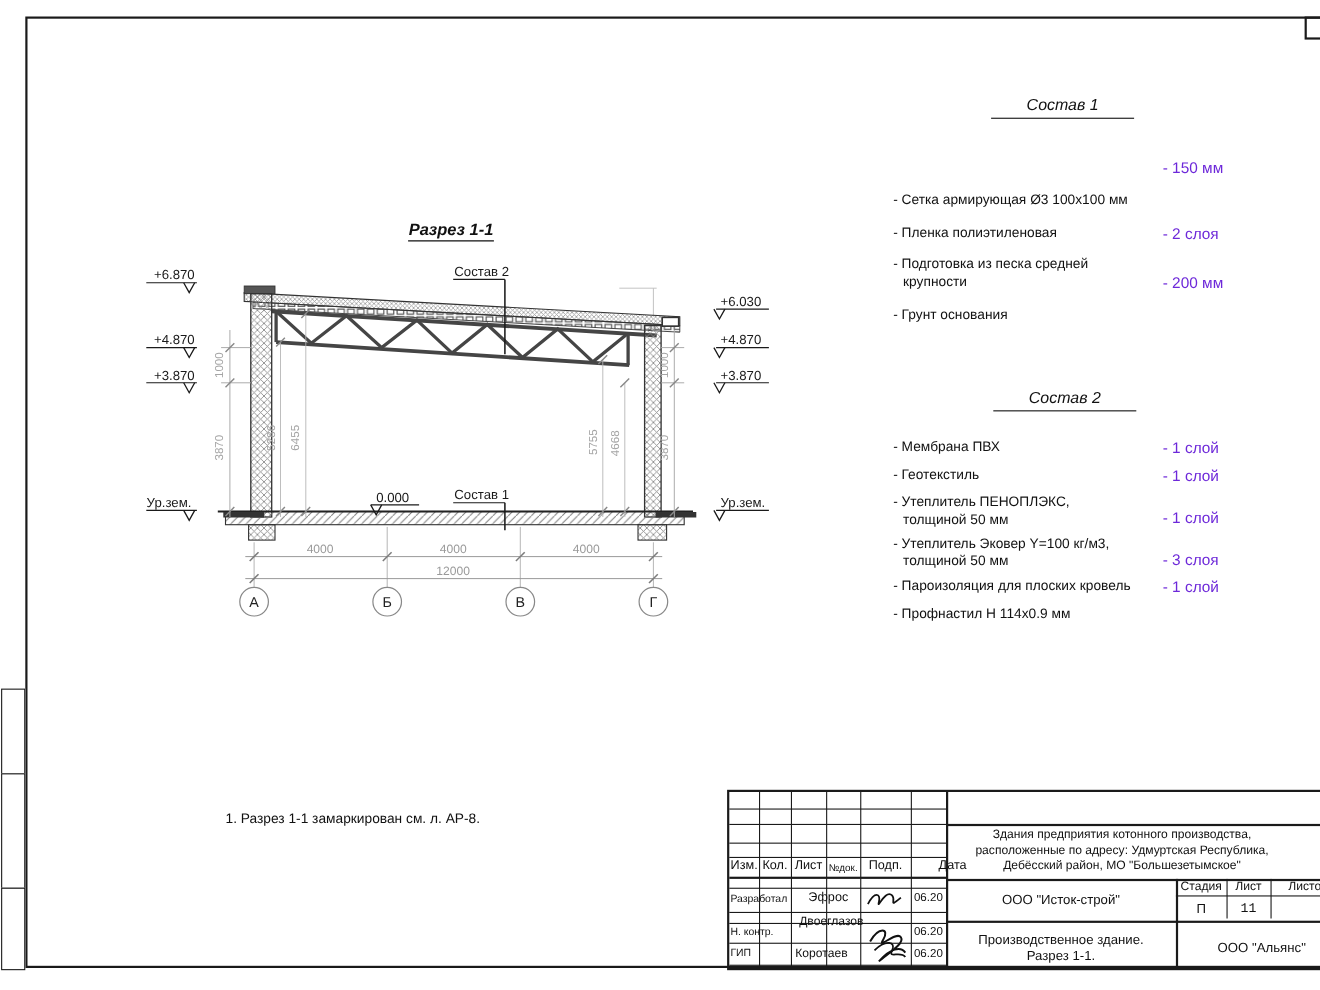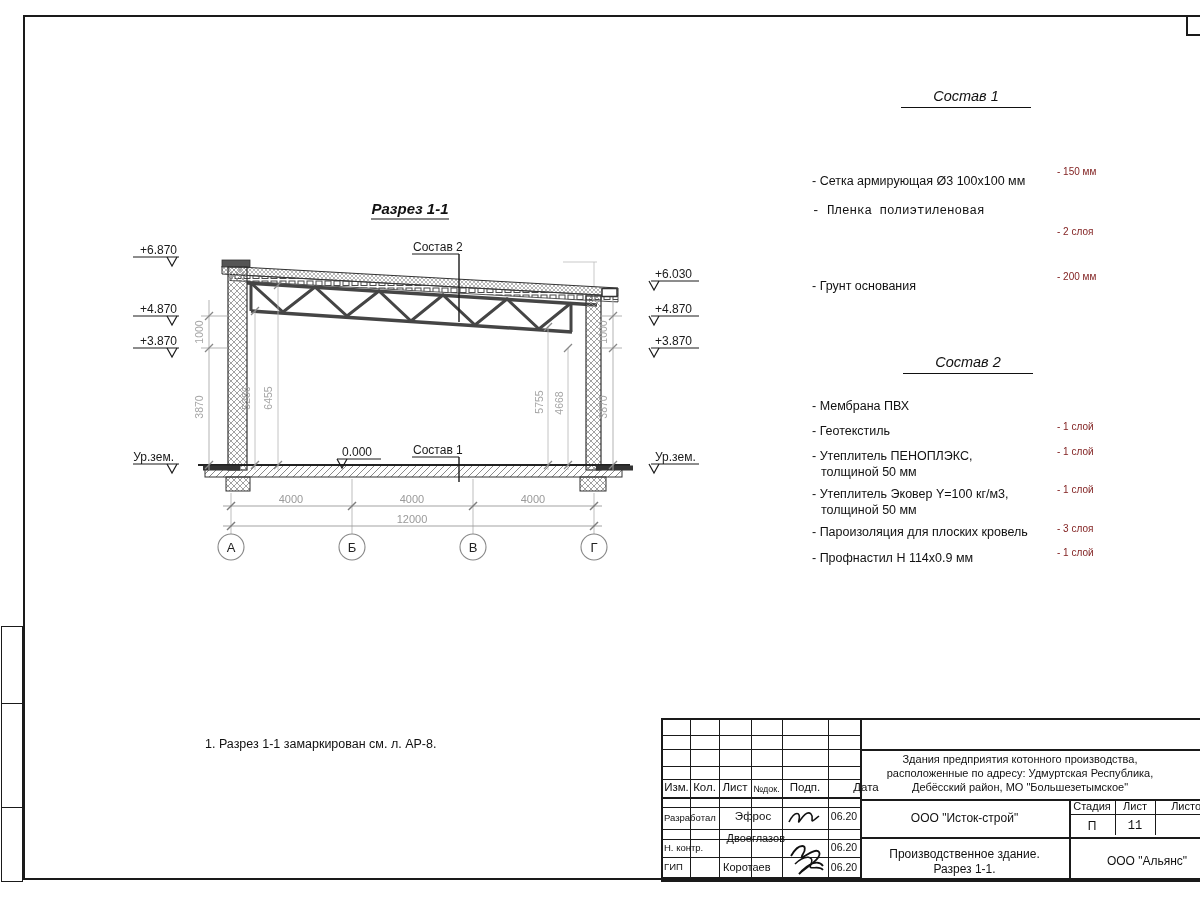--- a/index.html
+++ b/index.html
@@ -9,21 +9,21 @@
   .lbox{position:absolute;left:1px;width:22px;border:1.5px solid #1a1a1a;box-sizing:border-box;background:#fff;}
   .trbox{position:absolute;left:1186px;top:15px;width:40px;height:21px;border:2px solid #1a1a1a;box-sizing:border-box;}
   svg{position:absolute;overflow:visible;}
   svg text{font-family:"Liberation Sans",sans-serif;}
 
   
   .comp-title{position:absolute;width:130px;text-align:center;font-style:italic;font-size:14.5px;
               color:#111;border-bottom:1.2px solid #111;padding-bottom:3px;}
   .ci{position:absolute;left:812px;width:252px;font-size:12.5px;line-height:15.5px;color:#111;}
   .ci .ind{margin-left:9px;}
-  .cv{position:absolute;left:1057px;font-size:10px;color:#7f1d1d;white-space:nowrap;margin-top:22px;}
+  .cv{position:absolute;left:1057px;font-size:14px;color:#6d28d9;white-space:nowrap;}
   .note{position:absolute;left:205px;top:737px;font-size:12.5px;color:#111;}
 
   
   .tb{position:absolute;left:661px;top:718px;width:562px;height:164px;border:2px solid #1a1a1a;box-sizing:border-box;}
   .tb .vl,.tb .hl{position:absolute;background:#1a1a1a;}
   .tb .vl{width:1px;top:0;bottom:0;}
   .tb .hl{height:1px;left:0;}
   .tbt{position:absolute;color:#111;text-align:center;overflow:hidden;white-space:nowrap;}
 </style>
 </head>
@@ -213,24 +213,28 @@
       <text x="594" y="552" text-anchor="middle" font-size="13" fill="#222">Г</text>
     </g>
   </svg>
 
   <div class="comp-title" style="left:901px;top:88px;">Состав 1</div>
 
   <div class="cv" style="top:144px;">- 150 мм</div>
   <div class="ci" style="top:174px;">
     <div>- Сетка армирующая Ø3 100х100 мм</div>
   </div>
-  <div class="ci" style="top:204px;font-family:Liberation Mono, monospace;">
+  <div class="ci" style="top:204px;">
     <div>- Пленка полиэтиленовая</div>
   </div>
   <div class="cv" style="top:204px;">-  2 слоя</div>
+  <div class="ci" style="top:233px;">
+    <div>- Подготовка из песка средней</div>
+      <div class="ind">крупности</div>
+  </div>
   <div class="cv" style="top:249px;">- 200 мм</div>
   <div class="ci" style="top:279px;">
     <div>- Грунт основания</div>
   </div>
 
   <div class="comp-title" style="left:903px;top:354px;">Состав 2</div>
 
   <div class="ci" style="top:399px;">
     <div>- Мембрана ПВХ</div>
   </div>

